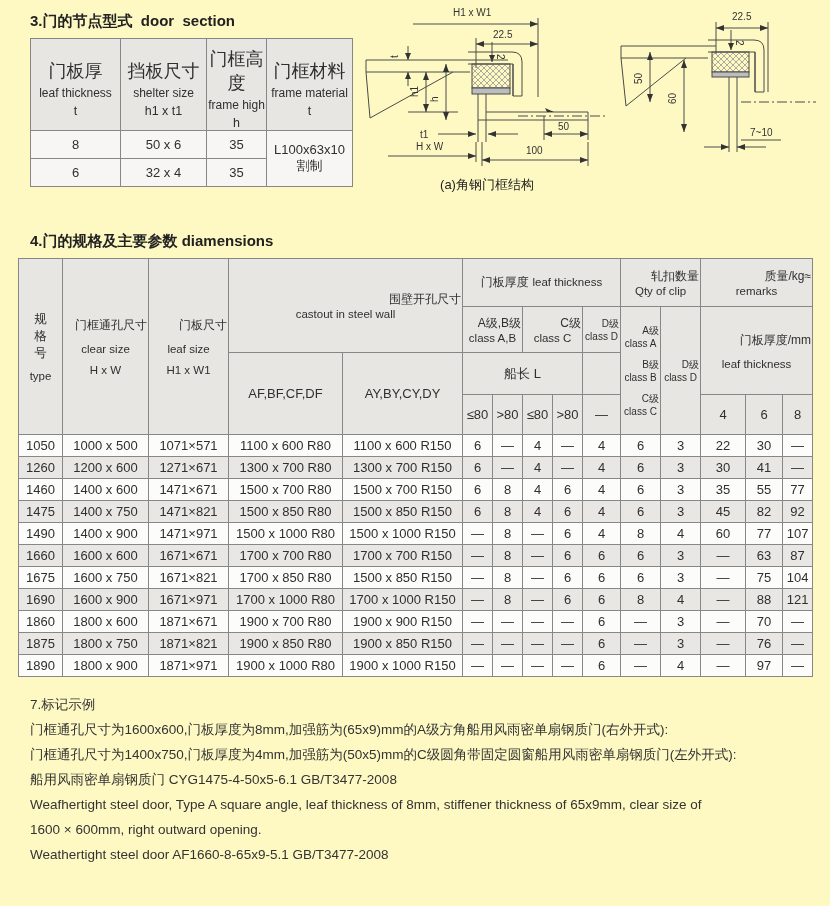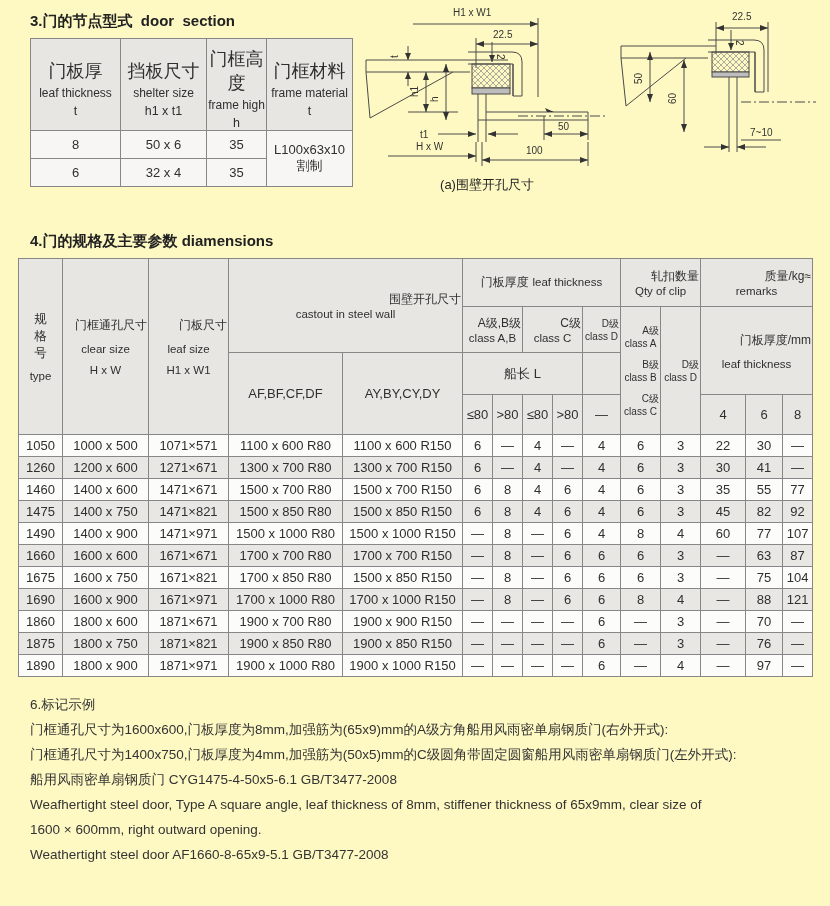--- a/index.html
+++ b/index.html
@@ -169,21 +169,21 @@
       <text class="dim-text" x="200" y="128">50</text>
       <path class="dwg" d="M186 132 H230 M186 114 V138 M230 118 V138"></path>
       <path class="arr" d="M186 132 l8 -3 v6 z"></path>
         <path class="arr" d="M230 132 l-8 -3 v6 z"></path>
 
       <text class="dim-text" x="168" y="152">100</text>
       <path class="dwg" d="M124 158 H230 M124 140 V164 M230 140 V164"></path>
       <path class="arr" d="M124 158 l8 -3 v6 z"></path>
         <path class="arr" d="M230 158 l-8 -3 v6 z"></path>
     </svg>
-    <div class="caption">(a)围壁开孔尺寸</div>
+    <div class="caption">(a)角钢门框结构</div>
   </div>
 
   <div class="fig" id="fig-b">
     <svg width="206" height="172" viewBox="0 0 206 172">
       <defs>
         <pattern id="hatchB" patternUnits="userSpaceOnUse" width="6" height="6">
           <path d="M0,6 L6,0 M0,0 L6,6" stroke="#8a8a8a" stroke-width="0.7"></path>
         </pattern>
       </defs>
 
@@ -512,21 +512,21 @@
           <td>—</td>
           <td>4</td>
           <td>—</td>
           <td>97</td>
           <td>—</td>
         </tr>
       </tbody>
   </table>
 
   <div id="sec5">
-    <div class="line">6.标记示例</div>
+    <div class="line">7.标记示例</div>
     <div class="line">门框通孔尺寸为1600x600,门板厚度为8mm,加强筋为(65x9)mm的A级方角船用风雨密单扇钢质门(右外开式):</div>
     <div class="line">门框通孔尺寸为1400x750,门板厚度为4mm,加强筋为(50x5)mm的C级圆角带固定圆窗船用风雨密单扇钢质门(左外开式):</div>
     <div class="line">船用风雨密单扇钢质门 CYG1475-4-50x5-6.1 GB/T3477-2008</div>
     <div class="line">Weafhertight steel door, Type A square angle, leaf thickness of 8mm, stiffener thickness of 65x9mm, clear size of</div>
     <div class="line">1600 × 600mm, right outward opening.</div>
     <div class="line">Weathertight steel door AF1660-8-65x9-5.1 GB/T3477-2008</div>
   </div>
 
 </div>
 

